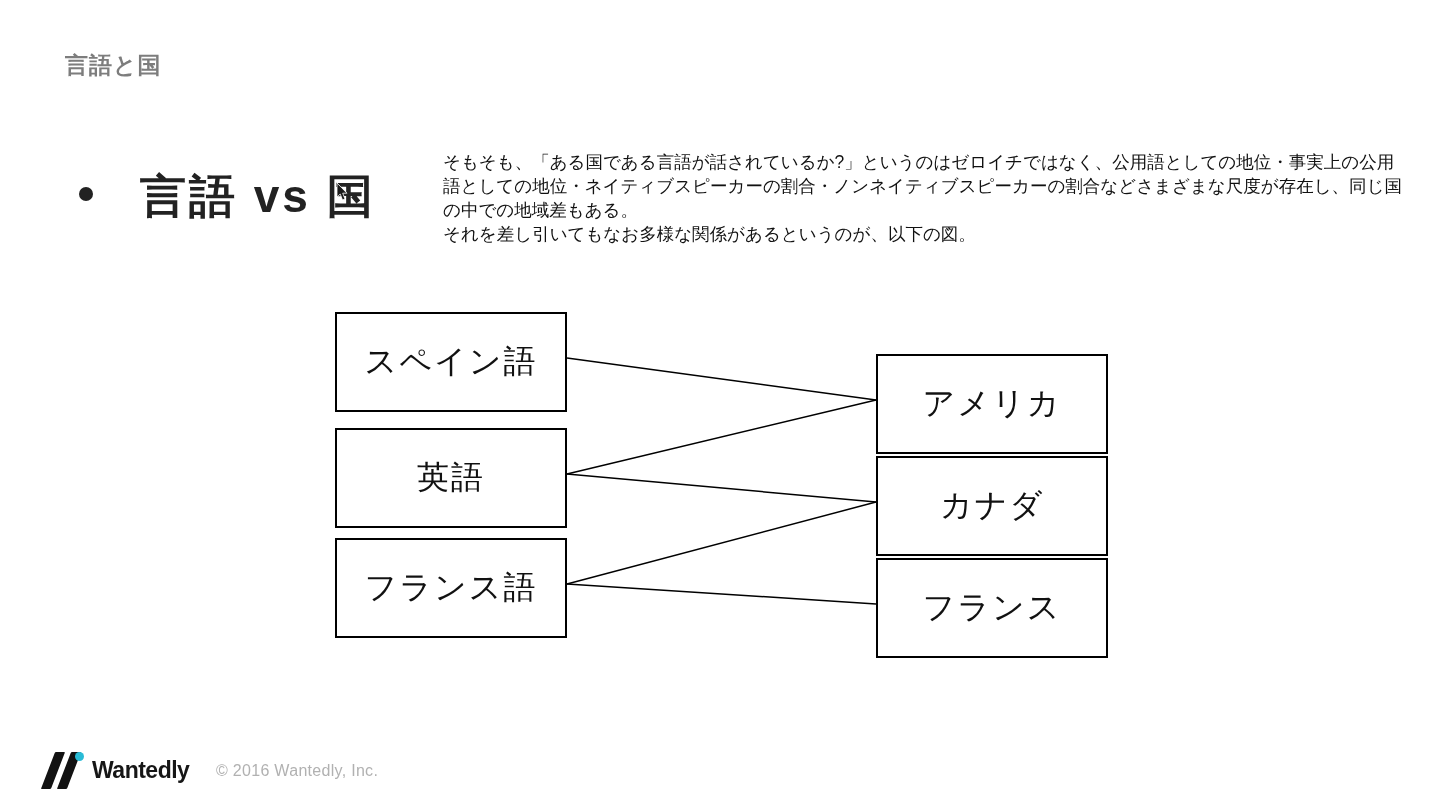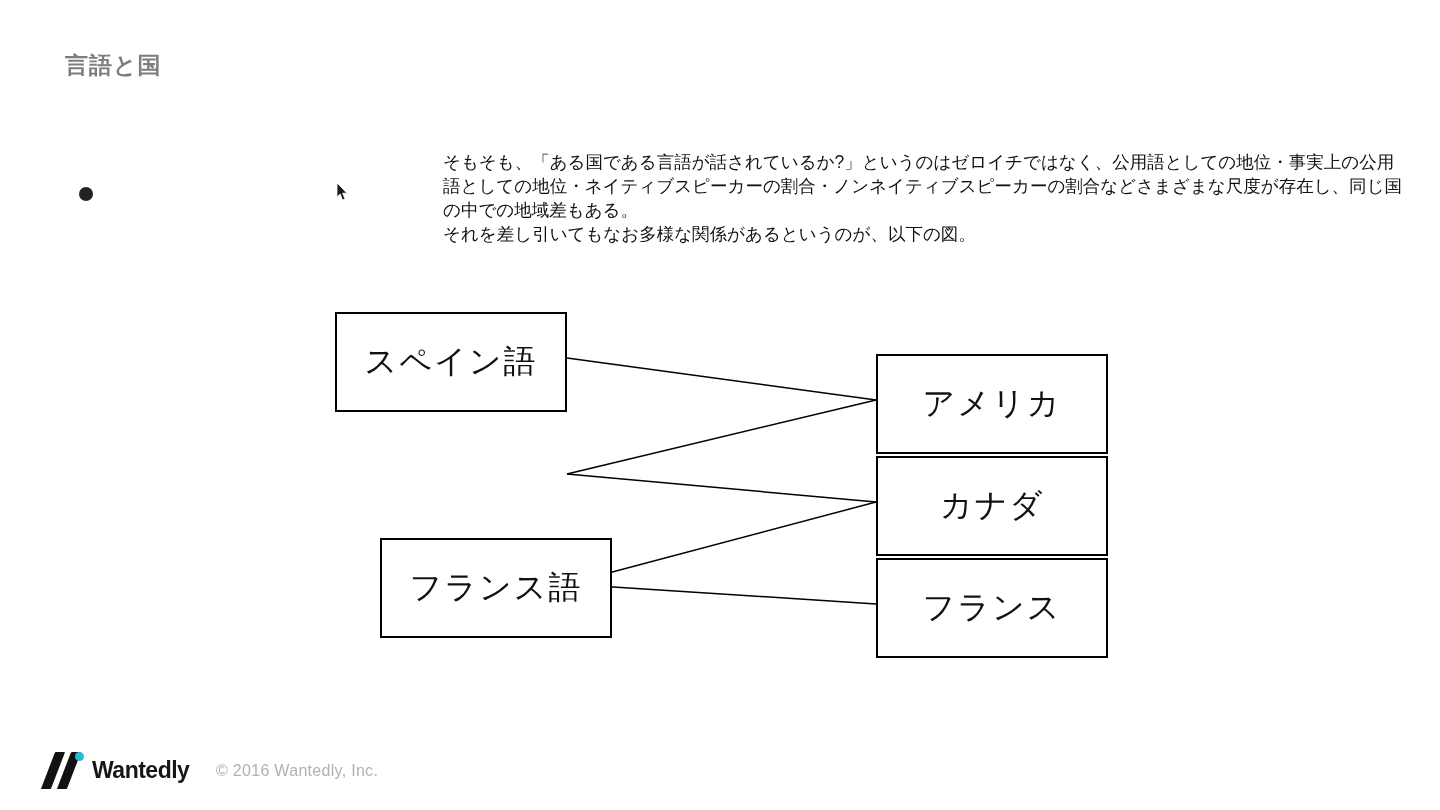--- a/index.html
+++ b/index.html
@@ -68,21 +68,21 @@
     align-items: center;
     justify-content: center;
     font-size: 32px;
     font-weight: 500;
     color: #111111;
     letter-spacing: 2px;
     z-index: 2;
   }
   .lang-0 { left: 0;   top: 0;   }
   .lang-1 { left: 0;   top: 116px; }
-  .lang-2 { left: 0;   top: 226px; margin-left: 45px; }
+  .lang-2 { left: 0;   top: 226px; }
   .cty-0  { left: 541px; top: 42px;  }
   .cty-1  { left: 541px; top: 144px; }
   .cty-2  { left: 541px; top: 246px; text-align: center; }
   .connections-svg {
     position: absolute; inset: 0;
     width: 100%; height: 100%;
     z-index: 1;
   }
 
   
@@ -131,37 +131,41 @@
   }
 </style>
 </head>
 <body>
 
 <div class="slide">
 
   <div class="header-title">言語と国</div>
 
   <div class="bullet-dot"></div>
+  <div class="bullet-title">言語 vs 国</div>
 
   <div class="description">
     <p>そもそも、「ある国である言語が話されているか?」というのはゼロイチではなく、公用語としての地位・事実上の公用語としての地位・ネイティブスピーカーの割合・ノンネイティブスピーカーの割合などさまざまな尺度が存在し、同じ国の中での地域差もある。</p>
     <p>それを差し引いてもなお多様な関係があるというのが、以下の図。</p>
   </div>
 
   <div class="diagram">
     <svg class="connections-svg" xmlns="http://www.w3.org/2000/svg" viewBox="0 0 773 338">
         <line x1="232" y1="46" x2="541" y2="88" stroke="#000000" stroke-width="1.5"></line>
         <line x1="232" y1="162" x2="541" y2="88" stroke="#000000" stroke-width="1.5"></line>
         <line x1="232" y1="162" x2="541" y2="190" stroke="#000000" stroke-width="1.5"></line>
         <line x1="232" y1="272" x2="541" y2="190" stroke="#000000" stroke-width="1.5"></line>
         <line x1="232" y1="272" x2="541" y2="292" stroke="#000000" stroke-width="1.5"></line>
       </svg>
 
     <div class="node lang-0">
       <span>スペイン語</span>
+    </div>
+    <div class="node lang-1">
+      <span>英語</span>
     </div>
     <div class="node lang-2">
       <span>フランス語</span>
     </div>
 
     <div class="node cty-0">
       <span>アメリカ</span>
     </div>
     <div class="node cty-1">
       <span>カナダ</span>

